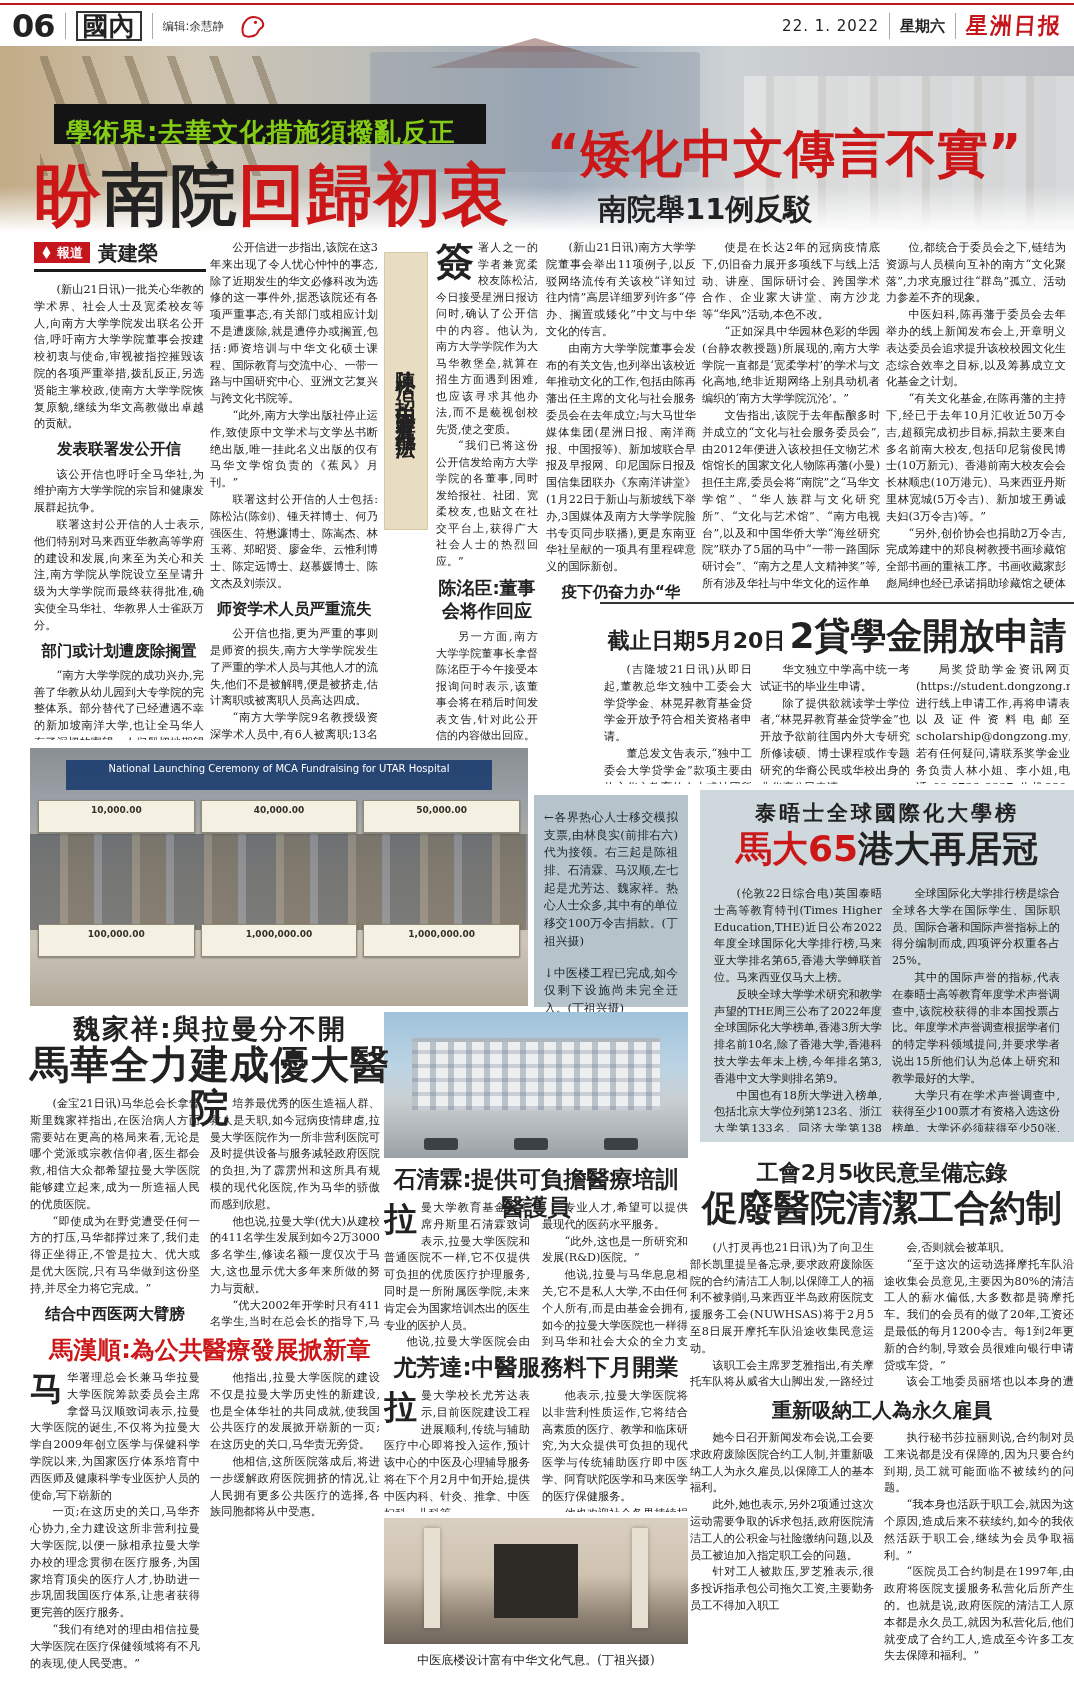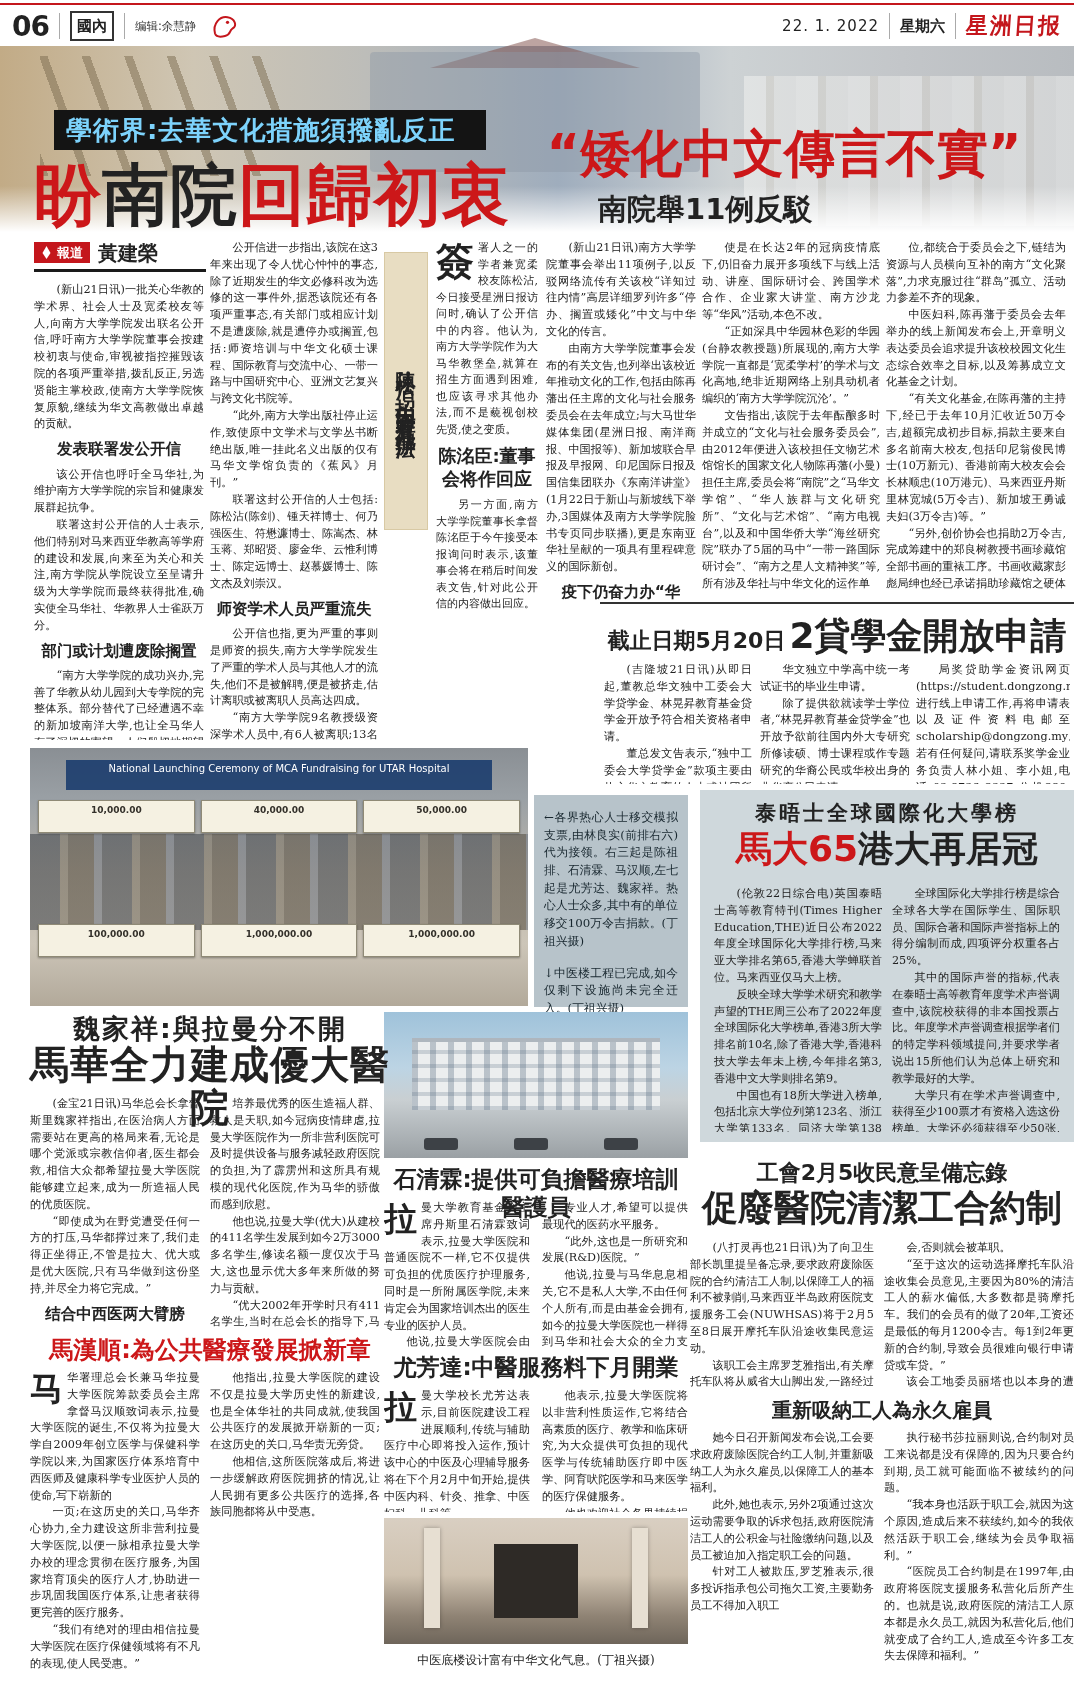--- a/index.html
+++ b/index.html
@@ -4,42 +4,42 @@
 <style>
   *{box-sizing:border-box;margin:0;padding:0}
   html,body{background:#9a9a9a}
   #page{position:relative;width:1074px;height:1701px;margin:0 auto;background:#fff;
         font-family:"DejaVu Serif","Liberation Serif",serif;color:#222;overflow:hidden}
   .abs{position:absolute}
   
   #topline{left:0;top:3px;width:1074px;height:2px;background:#c4161c}
   #hdr{left:0;top:6px;width:1074px;height:40px;display:flex;align-items:center;padding:0 12px;
        font-family:"DejaVu Sans","Liberation Sans",sans-serif}
-  .pgnum{font-size:28px;font-weight:bold;letter-spacing:-1px}
+  .pgnum{font-size:32px;font-weight:bold;letter-spacing:-1px}
   .hsep{width:1px;height:26px;background:#aaa;margin:0 10px}
-  .section{font-size:15px;font-weight:bold;border:2px solid #333;padding:0 5px;line-height:26px}
+  .section{font-size:26px;font-weight:bold;border:2px solid #333;padding:0 5px;line-height:26px}
   .editor{font-size:11.5px;color:#333}
   .tiger{width:30px;height:30px;margin-left:14px}
   .spacer{flex:1}
   .hdate{font-size:15px;letter-spacing:1px}
   .hweek{font-size:15px;font-weight:bold}
   .masthead{font-size:22px;font-weight:bold;color:#c4161c;transform:skewX(-4deg);letter-spacing:2px}
   
   #banner{left:0;top:46px;width:1074px;height:186px;
     background:linear-gradient(90deg,#c2ab86 0%,#cfc6b4 18%,#bdbdb9 34%,#9fadbd 52%,#cdd2d4 68%,#c3c6c9 84%,#b8bcc0 100%)}
   #banner .fade{position:absolute;left:0;bottom:0;width:100%;height:46px;background:linear-gradient(rgba(255,255,255,0),#fff)}
   #banner .bld{position:absolute;left:370px;top:6px;width:330px;height:120px;background:#8d98a6;opacity:.45;border-radius:4px}
   #banner .roof{position:absolute;left:430px;top:-8px;width:210px;height:30px;background:#7c4a43;opacity:.5;clip-path:polygon(0 100%,50% 0,100% 100%)}
   #banner .crowd{position:absolute;right:0;top:30px;width:330px;height:150px;opacity:.5;
     background:repeating-linear-gradient(90deg,#f4f4f2 0 22px,#d8d5ce 22px 30px,#ececea 30px 52px)}
   #banner .brush{position:absolute;left:40px;top:10px;width:240px;height:120px;opacity:.5;
     background:repeating-linear-gradient(70deg,#7a6a4e 0 8px,transparent 8px 40px)}
   
-  #kickerbar{left:54px;top:110px;width:432px;height:40px;background:#141414;color:#7dd3fc;
-    font:bold 26px/40px "DejaVu Sans",sans-serif;padding:0 12px;letter-spacing:1px}
+  #kickerbar{left:54px;top:104px;width:432px;height:40px;background:#141414;color:#84cc16;
+    font:bold 26px/40px "DejaVu Sans",sans-serif;padding:8px 12px;letter-spacing:1px}
   #mainhl{left:34px;top:160px;width:640px;font:bold 67px/1.05 "DejaVu Sans",sans-serif;letter-spacing:1px;white-space:nowrap}
   .red{color:#cc1719}
   #quotehl{left:496px;top:126px;width:576px;font:bold 51px/1.1 "DejaVu Sans",sans-serif;color:#cc1719;text-align:center;white-space:nowrap}
   #subhl{left:598px;top:194px;width:380px;font:bold 29px/1.1 "DejaVu Sans",sans-serif;text-align:left}
   
   #byline{left:34px;top:242px;width:172px;display:flex;align-items:center;gap:8px;
     border-bottom:3px solid #1a1a1a;padding-bottom:6px}
   .btag{background:#c4161c;color:#fff;font:bold 13px/1 "DejaVu Sans",sans-serif;padding:4px 7px;display:flex;align-items:center;gap:5px}
   .bname{font:bold 20px/1 "DejaVu Sans",sans-serif}
   
@@ -186,20 +186,21 @@
       <p>联署这封公开信的人士包括:陈松沾(陈剑)、锺天祥博士、何乃强医生、符懋濂博士、陈嵩杰、林玉蒋、郑昭贤、廖金华、云惟利博士、陈定远博士、赵慕媛博士、陈文杰及刘崇汉。</p>
       <h4 class="subhead">师资学术人员严重流失</h4>
       <p>公开信也指,更为严重的事则是师资的损失,南方大学学院发生了严重的学术人员与其他人才的流失,他们不是被解聘,便是被挤走,估计离职或被离职人员高达四成。</p>
       <p>“南方大学学院9名教授级资深学术人员中,有6人被离职;13名具有博士资格的助理教授、12名资深讲师及尚有多名年轻讲师忍受不了高压管理及超量教务而选择离职。”</p>
     </div>
   <div class="abs" id="sbar">
     <div class="vtxt">陳松沾:招生困難有其他辦法</div>
   </div>
   <div class="abs col" id="signer">
       <p class="nodent"><span class="dropcap">簽</span>署人之一的学者兼宽柔校友陈松沾,今日接受星洲日报访问时,确认了公开信中的内容。他认为,南方大学学院作为大马华教堡垒,就算在招生方面遇到困难,也应该寻求其他办法,而不是藐视创校先贤,使之变质。</p>
+      <p>“我们已将这份公开信发给南方大学学院的各董事,同时发给报社、社团、宽柔校友,也贴文在社交平台上,获得广大社会人士的热烈回应。”</p>
       <h4 class="subhead">陈洺臣:董事会将作回应</h4>
       <p>另一方面,南方大学学院董事长拿督陈洺臣于今午接受本报询问时表示,该董事会将在稍后时间发表文告,针对此公开信的内容做出回应。</p>
     </div>
   <div class="abs col" id="c4">
       <p>(新山21日讯)南方大学学院董事会举出11项例子,以反驳网络流传有关该校“详知过往内情”高层详细罗列许多“停办、搁置或矮化”中文与中华文化的传言。</p>
       <p>由南方大学学院董事会发布的有关文告,也列举出该校近年推动文化的工作,包括由陈再藩出任主席的文化与社会服务委员会在去年成立;与大马世华媒体集团(星洲日报、南洋商报、中国报等)、新加坡联合早报及早报网、印尼国际日报及国信集团联办《东南洋讲堂》(1月22日于新山与新坡线下举办,3国媒体及南方大学学院脸书专页同步联播),更是东南亚华社呈献的一项具有里程碑意义的国际新创。</p>
       <h4 class="subhead">疫下仍奋力办“华风”活动</h4>
     </div>
   <div class="abs col" id="c5">
       <p>使是在长达2年的冠病疫情底下,仍旧奋力展开多项线下与线上活动、讲座、国际研讨会、跨国学术合作、企业家大讲堂、南方沙龙等“华风”活动,本色不改。</p>

